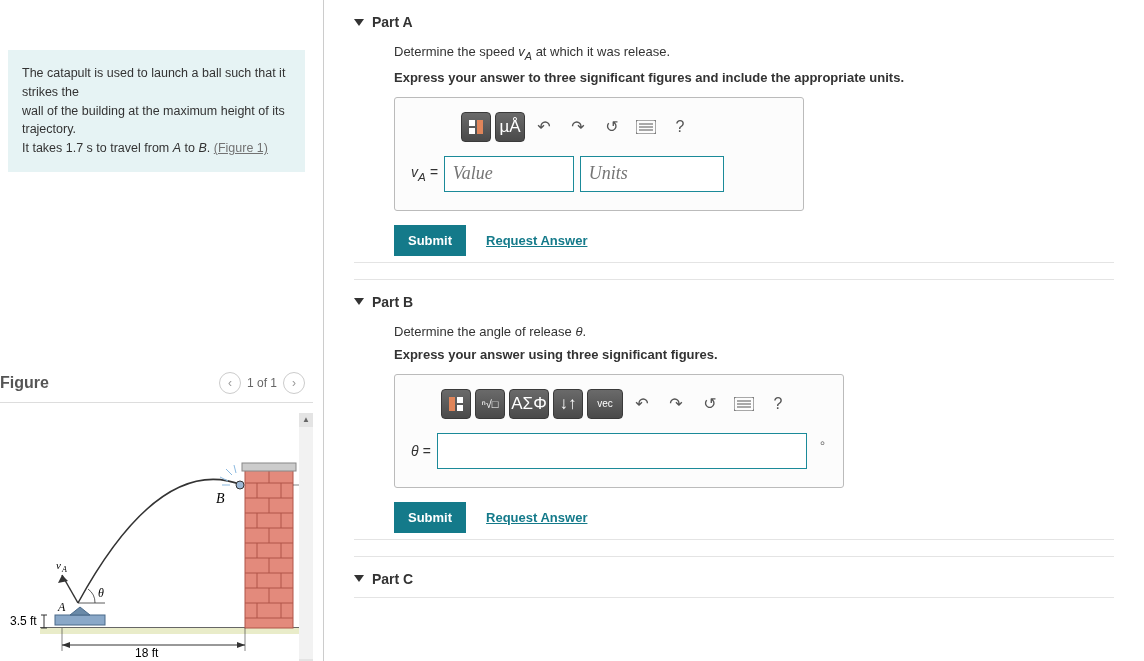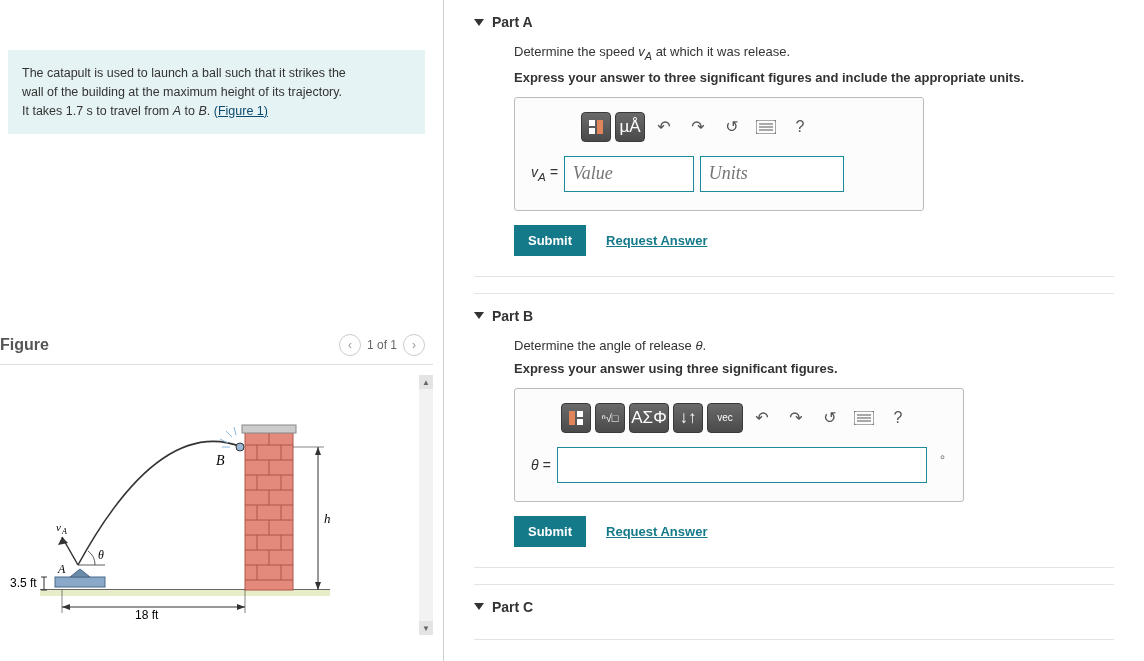--- a/index.html
+++ b/index.html
@@ -9,34 +9,34 @@
     font-size: 13px;
     color: #333;
     background: #fff;
   }
   .container {
     display: flex;
     width: 1144px;
     height: 661px;
   }
   .left-panel {
-    width: 444px;
+    width: 324px;
     padding: 10px 10px 10px 0;
     border-right: 1px solid #ccc;
     position: relative;
   }
   .problem-statement {
     background: #e6f3f4;
     padding: 14px 14px;
     margin: 40px 8px 0 8px;
     font-size: 12.5px;
     line-height: 1.5;
   }
   .problem-statement .italic { font-style: italic; }
-  .problem-statement a { color: #0c4a6e; text-decoration: underline; }
+  .problem-statement a { color: #737373; text-decoration: underline; }
   .figure-header {
     margin-top: 200px;
     padding: 0 8px 8px 0;
     display: flex;
     align-items: center;
     justify-content: space-between;
     border-bottom: 1px solid #ddd;
   }
   .figure-header h2 {
     font-size: 16px;
@@ -63,21 +63,21 @@
   .scrollbar .thumb { width:12px; flex:0 0 8px;}
   .right-panel {
     flex: 1;
     overflow-y: auto;
     padding: 0 30px 0 30px;
     background: #fff;
   }
   .part {
     border-bottom: 1px solid #e4e4e4;
     margin-bottom: 16px;
-    padding-bottom: 20px;
+    padding-bottom: 6px;
   }
   .part:last-child .part-header { border-bottom:none;}
   .part-header {
     display:flex; align-items:center; gap:8px;
     padding: 14px 0;
   }
   .part-header .tri {
     width:0;height:0;border-left:5px solid transparent;border-right:5px solid transparent;border-top:7px solid #333;
   }
   .part-header .title { font-weight:bold; color:#333; font-size:14px;}

